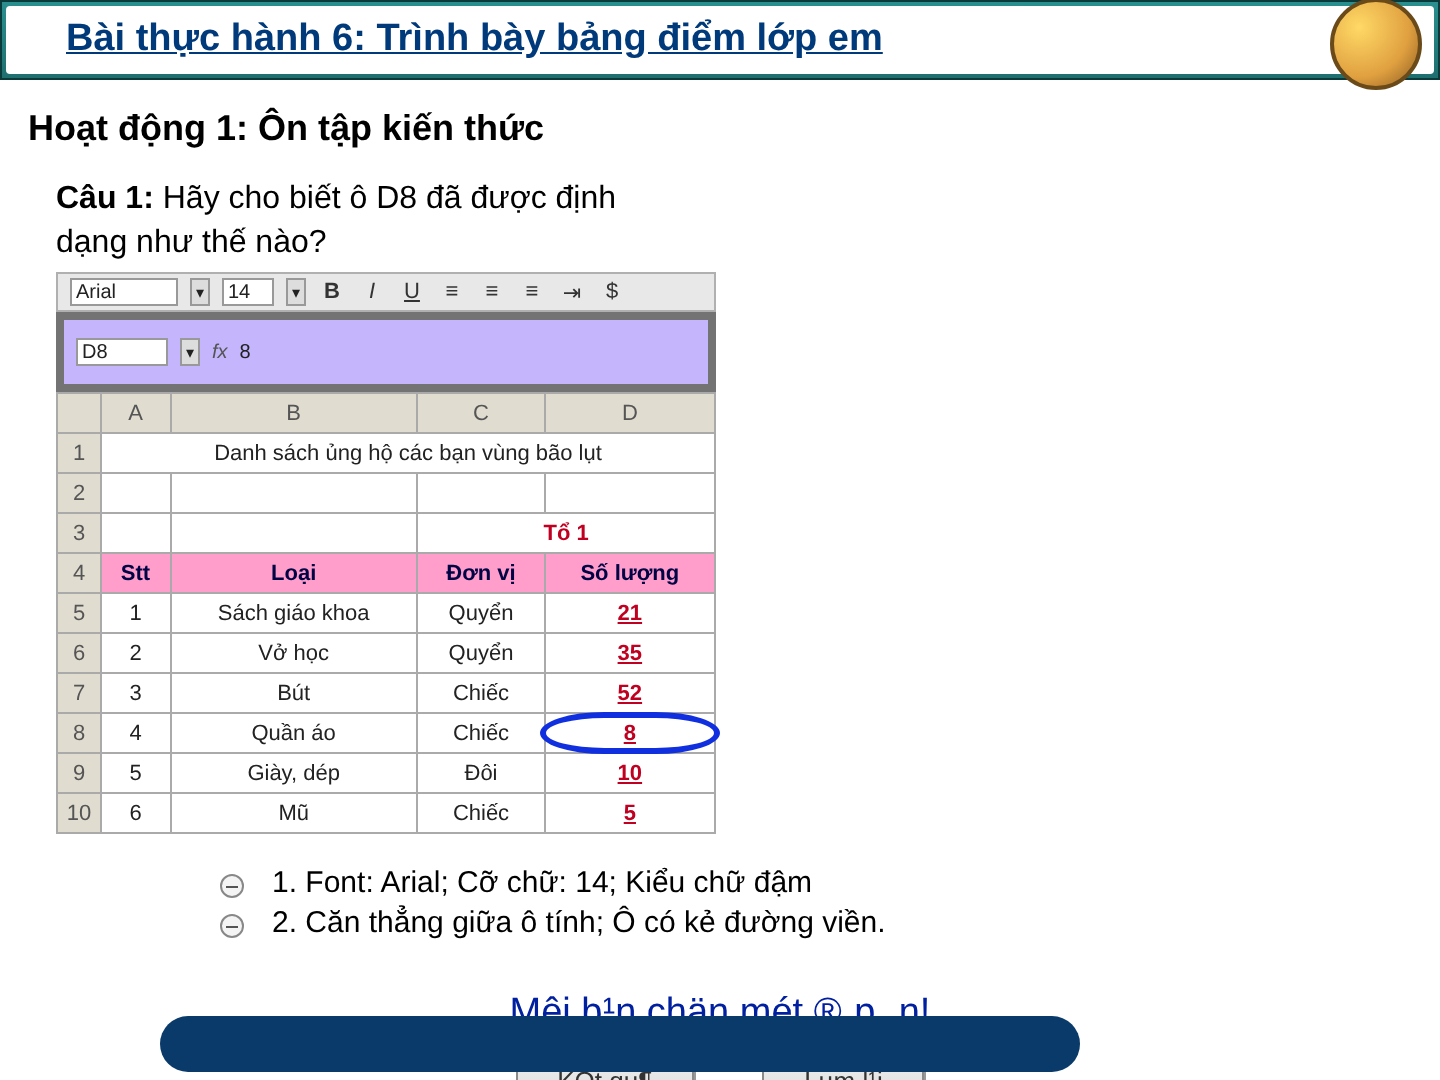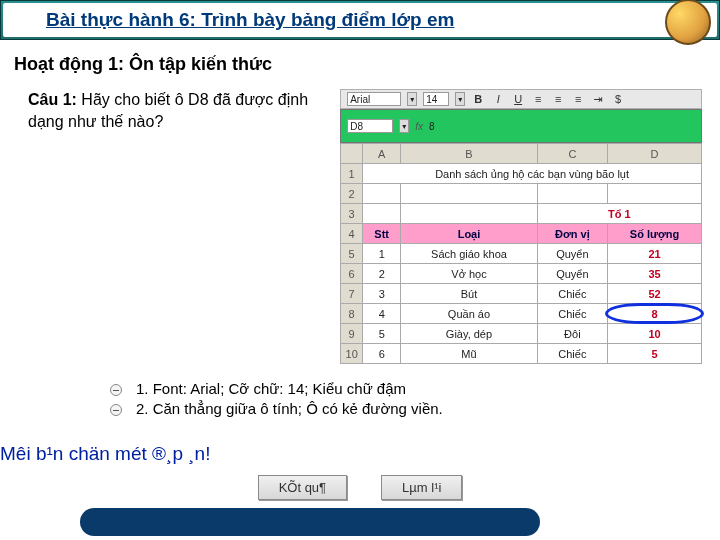--- a/index.html
+++ b/index.html
@@ -1,48 +1,48 @@
 <!DOCTYPE html>
 <html><head>
 <meta charset="utf-8">
 <style>
   * { box-sizing: border-box; margin: 0; padding: 0; }
   body { width: 720px; height: 540px; font-family: Arial, sans-serif; background: #fff; position: relative; overflow: hidden; }
   .title-bar { height: 40px; background: linear-gradient(to bottom, #2a8f8f, #1f6f6f); border: 1px solid #0a3a3a; position: relative; display: flex; align-items: center; padding-left: 30px; }
   .title-bar .over { position: absolute; inset: 2px 2px 2px 2px; background: #fff; border-radius: 2px; display: flex; align-items: center; padding-left: 30px; }
-  .title-text { color: #003a7a; font-weight: bold; font-size: 19px; text-decoration: underline; margin-left: 13px; }
+  .title-text { color: #003a7a; font-weight: bold; font-size: 19px; text-decoration: underline; }
   .logo { position: absolute; right: 8px; top: -2px; width: 46px; height: 46px; border-radius: 50%; background: radial-gradient(circle at 30% 30%, #ffd966, #e0a040 60%, #8a5a20); border: 2px solid #6b4a1a; z-index: 5; }
   .activity { font-weight: bold; font-size: 18px; margin: 14px 0 8px 14px; }
-  .main { display: flex; padding: 6px 18px 0 28px; gap: 4px; }
+  .main { display: flex; padding: 6px 18px 0 28px; gap: 4px; flex-direction: column; }
   .question { width: 310px; font-size: 16px; line-height: 1.35; }
   .question b { font-weight: bold; }
-  .ss { width: 364px; font-size: 11px; color: #222; }
+  .ss { width: 330px; font-size: 11px; color: #222; }
   .toolbar { display: flex; align-items: center; gap: 6px; border: 1px solid #b0b0b0; background: #e8e8e8; padding: 2px 6px; height: 20px; }
   .tb-sel { border: 1px solid #999; background: #fff; width: 54px; height: 14px; font-size: 10px; padding: 0 2px; display: inline-flex; align-items: center; }
   .tb-dd { width: 10px; height: 14px; border: 1px solid #999; background: #ddd; font-size: 8px; display: inline-flex; align-items: center; justify-content: center; }
   .tb-btn { font-size: 11px; width: 14px; text-align: center; color: #333; }
-  .fbar { display: flex; align-items: center; gap: 6px; border: 1px solid #737373; background: #22c55e; padding: 16px 6px; height: 20px; }
+  .fbar { display: flex; align-items: center; gap: 6px; border: 4px solid #737373; background: #c4b5fd; padding: 16px 6px; height: 20px; }
   .namebox { border: 1px solid #999; background: #fff; width: 46px; height: 14px; font-size: 10px; padding: 0 2px; display: inline-flex; align-items: center; }
   .fx { font-style: italic; font-size: 10px; color: #555; }
   .fval { font-size: 10px; }
   table.sheet { border-collapse: collapse; width: 100%; }
   table.sheet th, table.sheet td { border: 1px solid #aaa; height: 20px; font-size: 11px; padding: 0 4px; text-align: center; }
   table.sheet th { background: #e0dcd0; font-weight: normal; color: #555; }
   .rowh { width: 22px; background: #e0dcd0; color: #555; text-align: center; }
   .hdr { background: #ff9ecb; font-weight: bold; color: #004; }
   .to1 { color: #c00020; font-weight: bold; }
-  .cell-d { color: #c00020; font-weight: bold; text-align: center; }
+  .cell-d { color: #c00020; font-weight: bold; text-align: center; text-decoration: underline; }
   .highlight { position: relative; }
   .highlight::after { content: ""; position: absolute; left: -3px; top: -1px; right: -3px; bottom: -1px; border: 3px solid #1030e0; border-radius: 50%/70%; pointer-events: none; }
   .options { margin: 16px 16px 0 110px; font-size: 15px; }
   .opt-row { display: flex; align-items: flex-start; gap: 14px; margin-bottom: 3px; }
   .opt-mark { width: 12px; height: 12px; border: 1px solid #888; border-radius: 50%; background: #f4f4f4; margin-top: 4px; flex: none; position: relative; }
   .opt-mark.dash::after { content: ""; position: absolute; left: 2px; right: 2px; top: 5px; height: 1px; background: #555; }
   .opt-text { }
-  .msg { margin-top: 26px; font-family: Arial; font-size: 19px; color: #0020a0; }
+  .msg { text-align: center; margin-top: 26px; font-family: Arial; font-size: 19px; color: #0020a0; }
   .btns { display: flex; gap: 34px; justify-content: center; margin-top: 10px; }
   .btn { border: 1px solid #8a8a8a; background: linear-gradient(#f0f0f0,#d8d8d8); padding: 4px 20px; font-size: 13px; color: #333; box-shadow: 1px 1px 0 #999; }
   .footer-pill { position: absolute; left: 80px; bottom: 4px; width: 460px; height: 28px; background: #0a3a6a; border-radius: 14px; }
   .tl { text-align: left; }
 </style>
 </head>
 <body>
 
 <div class="title-bar">
   <div class="over">

